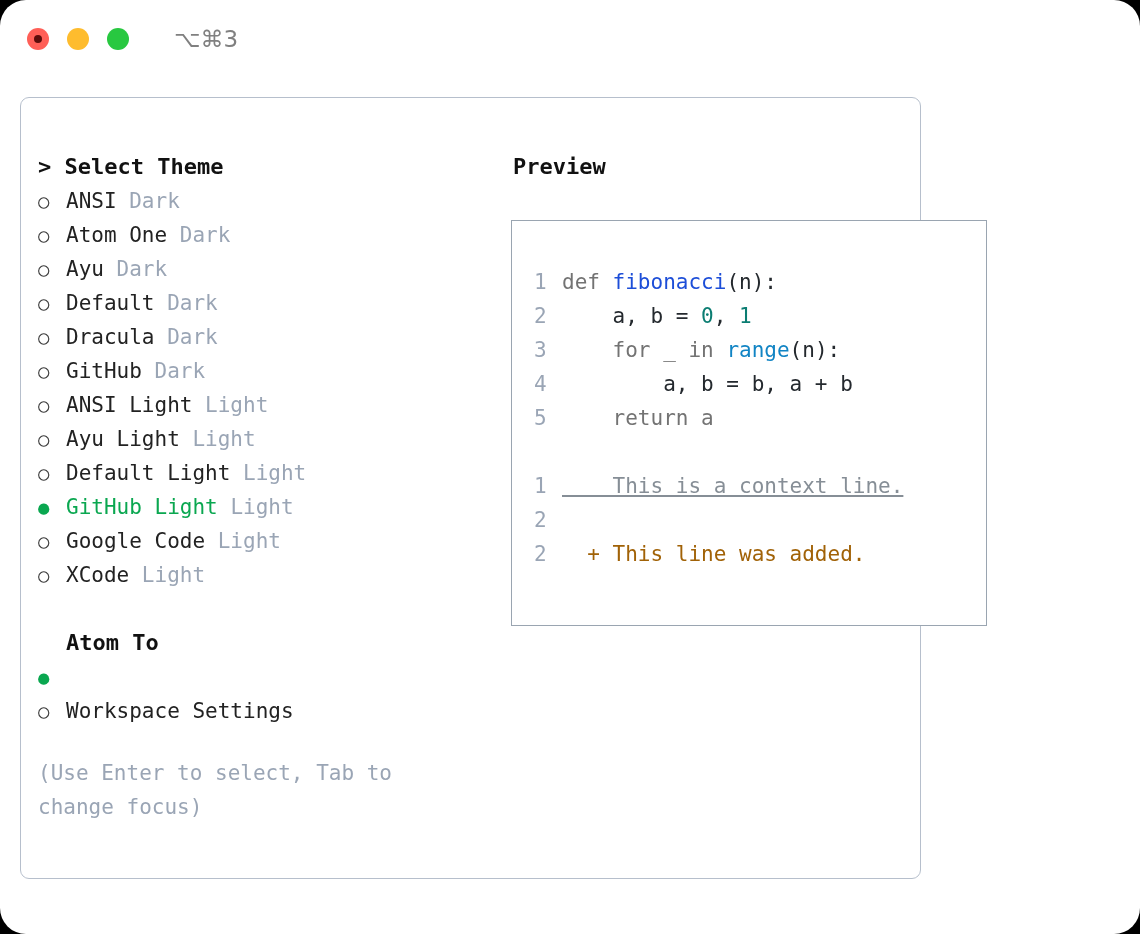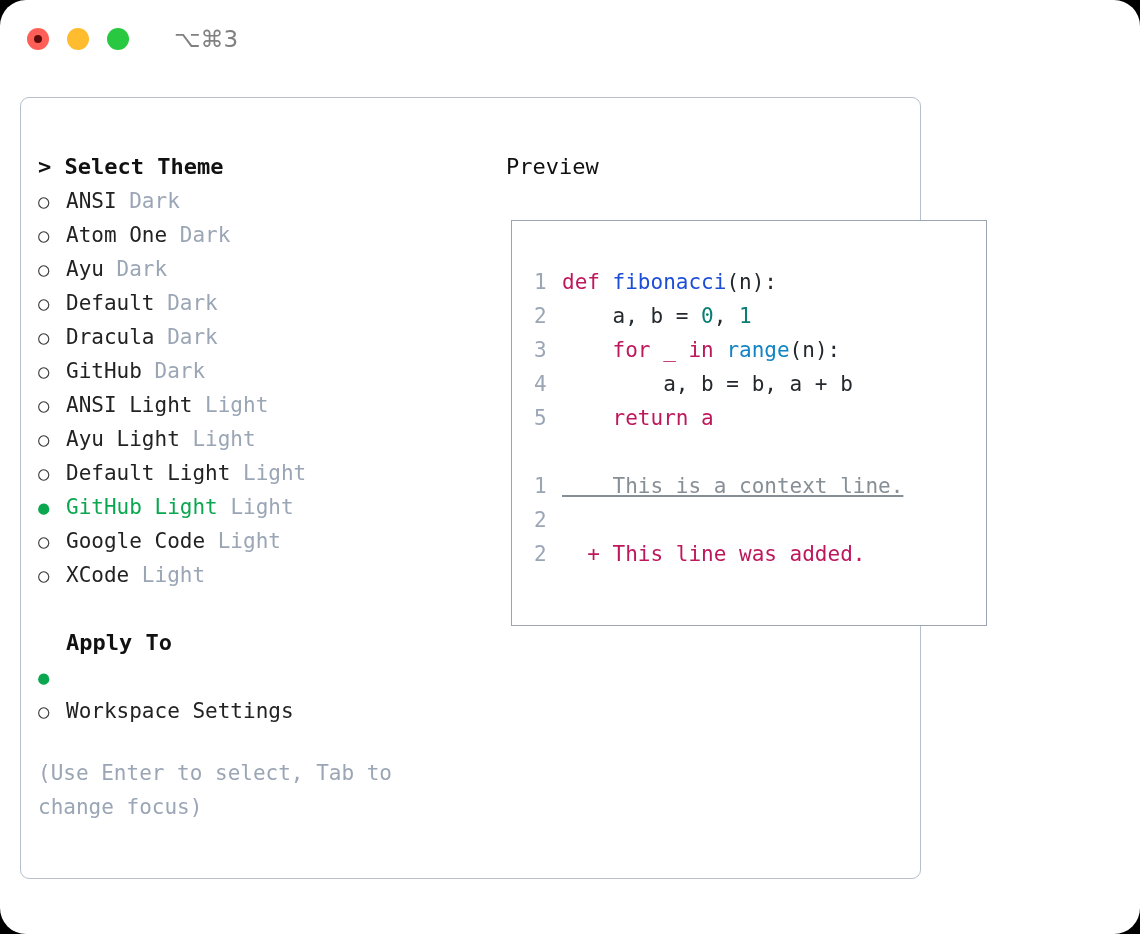--- a/index.html
+++ b/index.html
@@ -126,24 +126,24 @@
 
   
   .right-col {
     position: absolute;
     left: 480px;
     top: 52px;
     width: 500px;
   }
   .preview-head {
     font-size: 22px;
-    font-weight: normal;
+    font-weight: bold;
     color: #111111;
     line-height: 34px;
-    margin-left: 5px;
+    margin-left: 12px;
   }
   .preview-box {
     margin-top: 36px;
     margin-left: 10px;
     width: 476px;
     height: 406px;
     border: 1.5px solid #9aa5b1;
     background: #ffffff;
     padding-top: 44px;
   }
@@ -157,29 +157,29 @@
   }
   .lineno {
     width: 28px;
     flex: 0 0 28px;
     color: #9aa5b5;
     text-align: left;
   }
   .codetext { color: #24292e; }
   .blank-line { height: 34px; }
 
-  .tok-kw   { color: #be185d; margin-top: 20px; }
+  .tok-kw   { color: #737373; margin-top: 20px; }
   .tok-fn   { color: #1d4ed8; }
   .tok-num  { color: #0b7d72; }
   .tok-call { color: #1184c4; }
   .tok-plain{ color: #24292e; }
 
   .diff-ctx { color: #868e96; text-decoration: underline; }
   .diff-del { color: #cc2222; }
-  .diff-add { color: #be185d; }
+  .diff-add { color: #a16207; }
 </style>
 </head>
 <body>
 
 <div class="window">
 
   <div class="titlebar">
     <div class="lights">
       <span class="light red"></span>
       <span class="light yellow"></span>
@@ -205,21 +205,21 @@
             <div class="opt-row"><span class="bullet">○</span><span class="opt-label">ANSI Light </span><span class="opt-tag">Light</span></div>
             <div class="opt-row"><span class="bullet">○</span><span class="opt-label">Ayu Light </span><span class="opt-tag">Light</span></div>
             <div class="opt-row"><span class="bullet">○</span><span class="opt-label">Default Light </span><span class="opt-tag">Light</span></div>
             <div class="opt-row selected"><span class="bullet">●</span><span class="opt-label">GitHub Light </span><span class="opt-tag">Light</span></div>
             <div class="opt-row"><span class="bullet">○</span><span class="opt-label">Google Code </span><span class="opt-tag">Light</span></div>
             <div class="opt-row"><span class="bullet">○</span><span class="opt-label">XCode </span><span class="opt-tag">Light</span></div>
           </div>
 
         <div class="spacer-row"></div>
 
-        <div class="section-head indented">Apply To</div>
+        <div class="section-head indented">Atom To</div>
 
         <div id="apply-list">
             <div class="opt-row selected"><span class="bullet">●</span></div>
             <div class="opt-row"><span class="bullet">○</span><span class="opt-label">Workspace Settings</span></div>
           </div>
 
         <div class="hint">(Use Enter to select, Tab to change focus)</div>
       </div>
 
       <div class="right-col">

